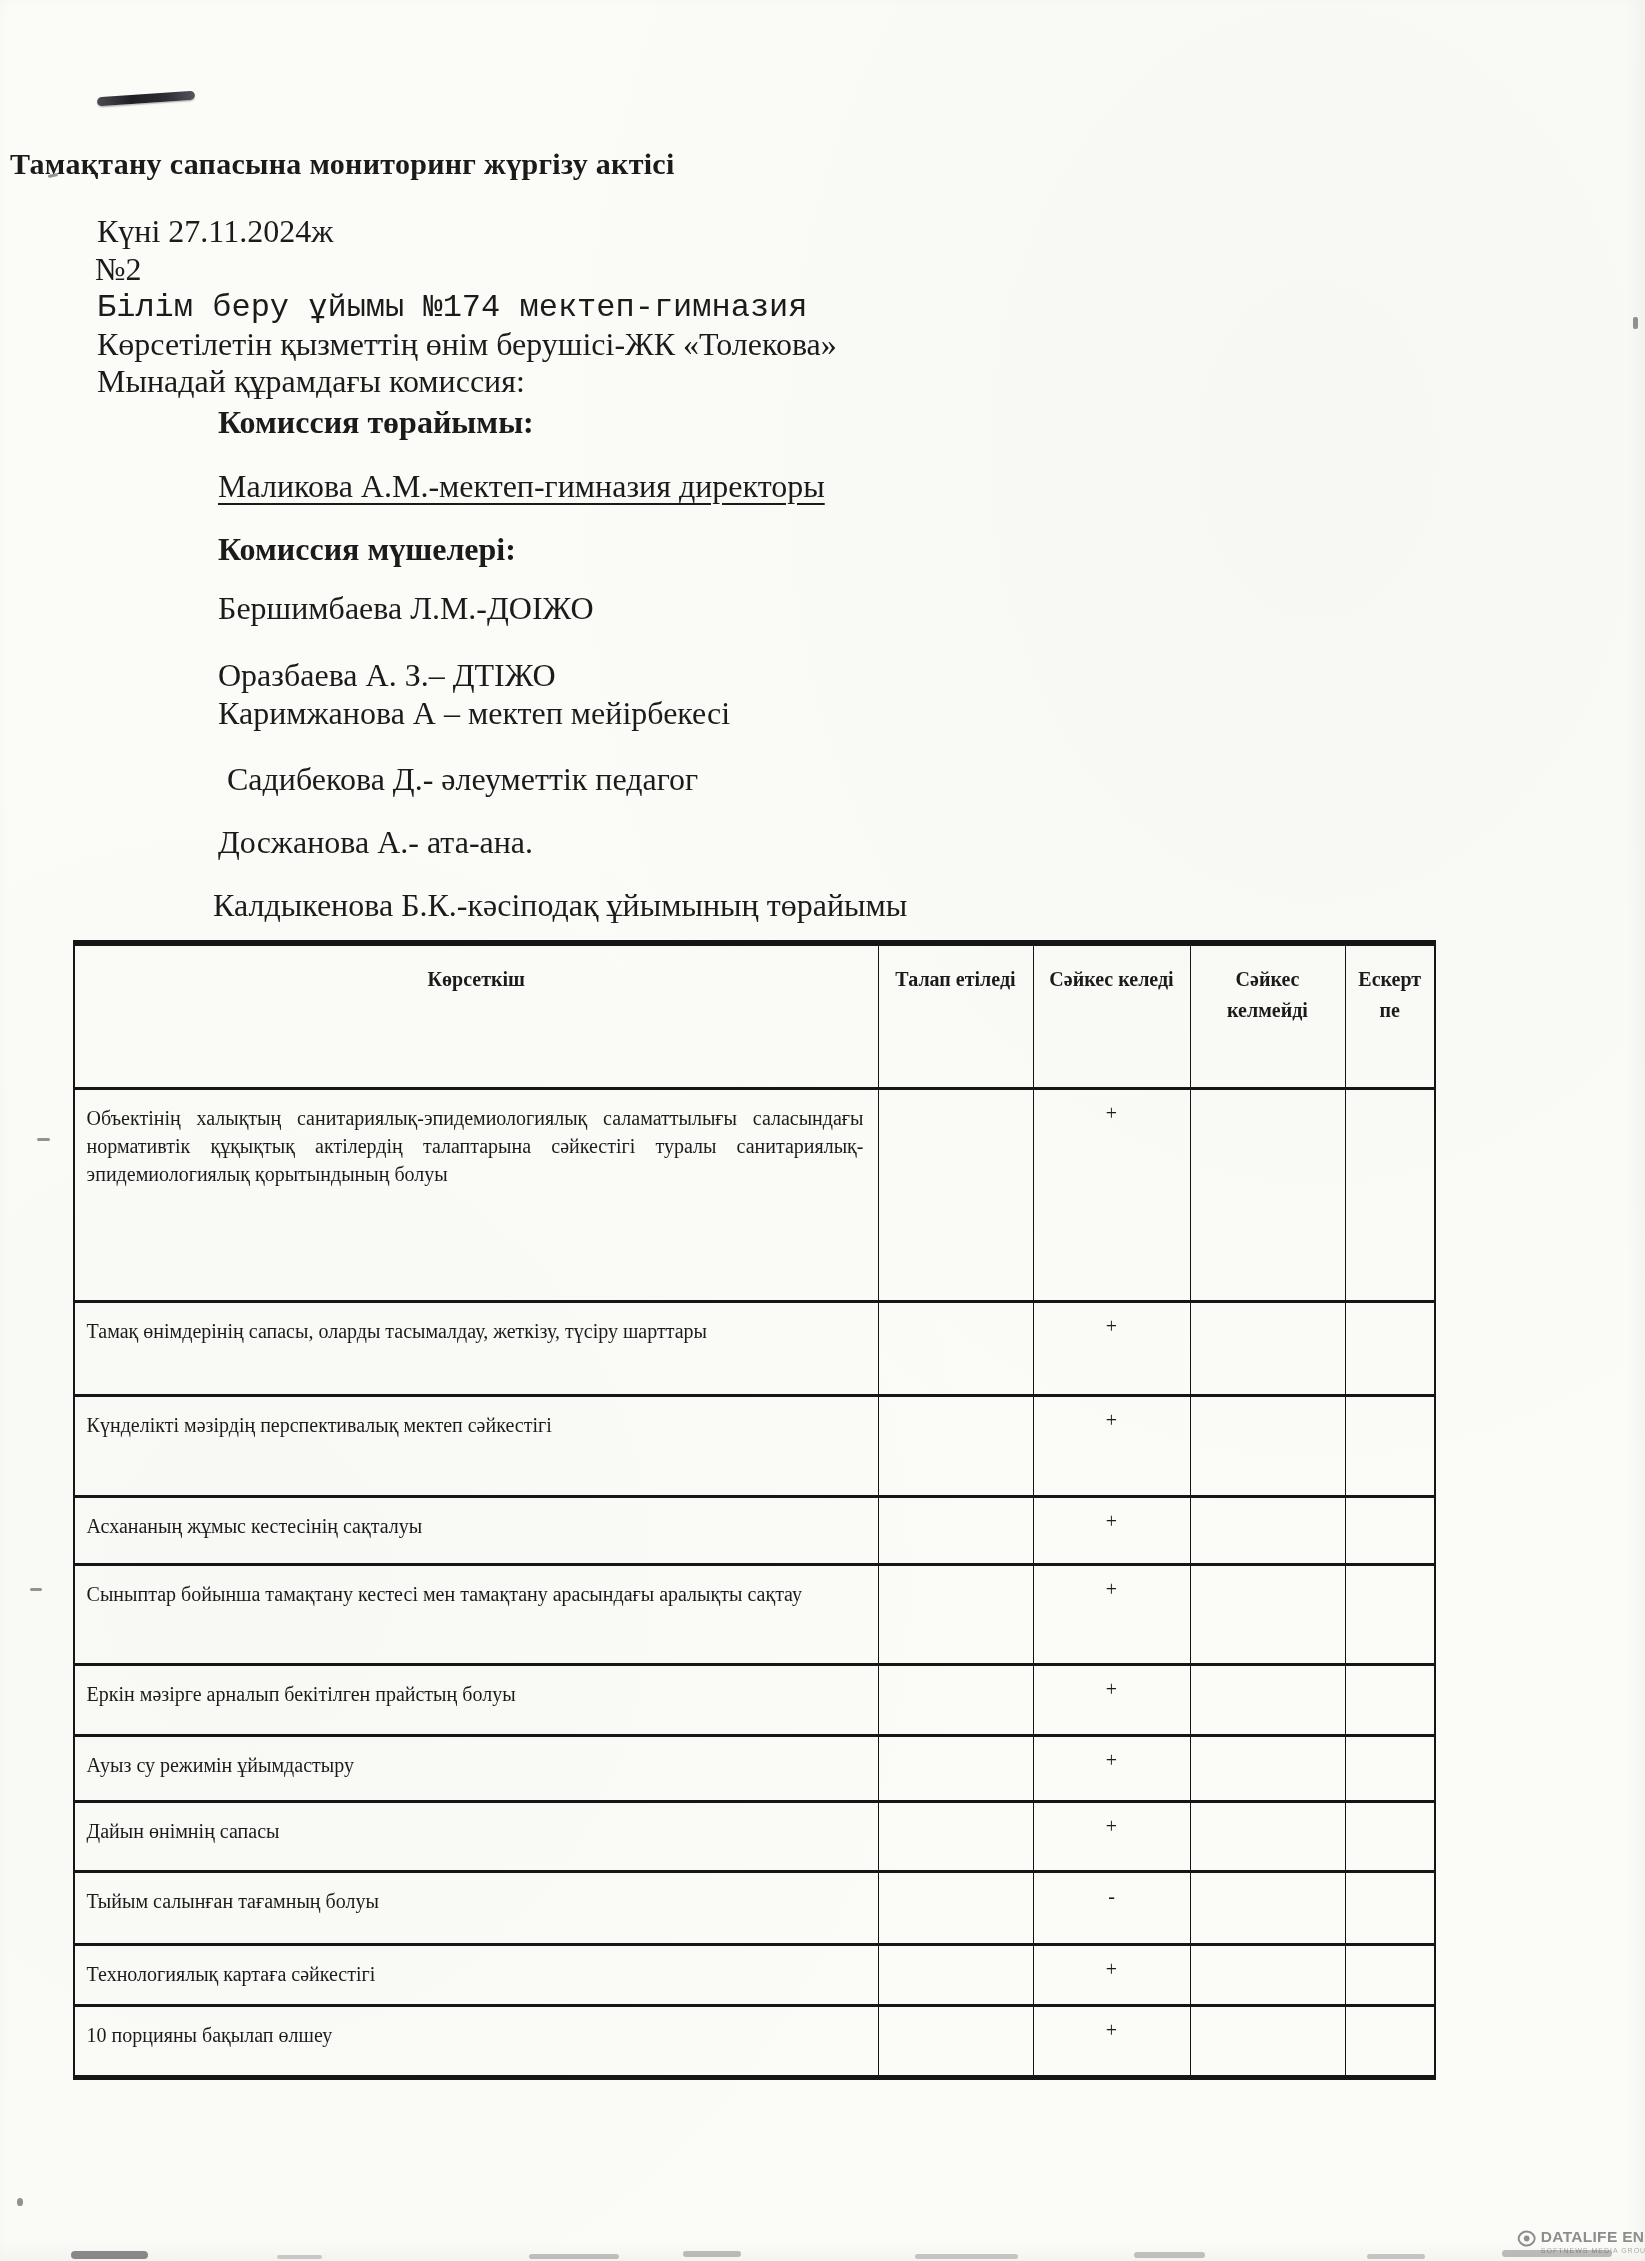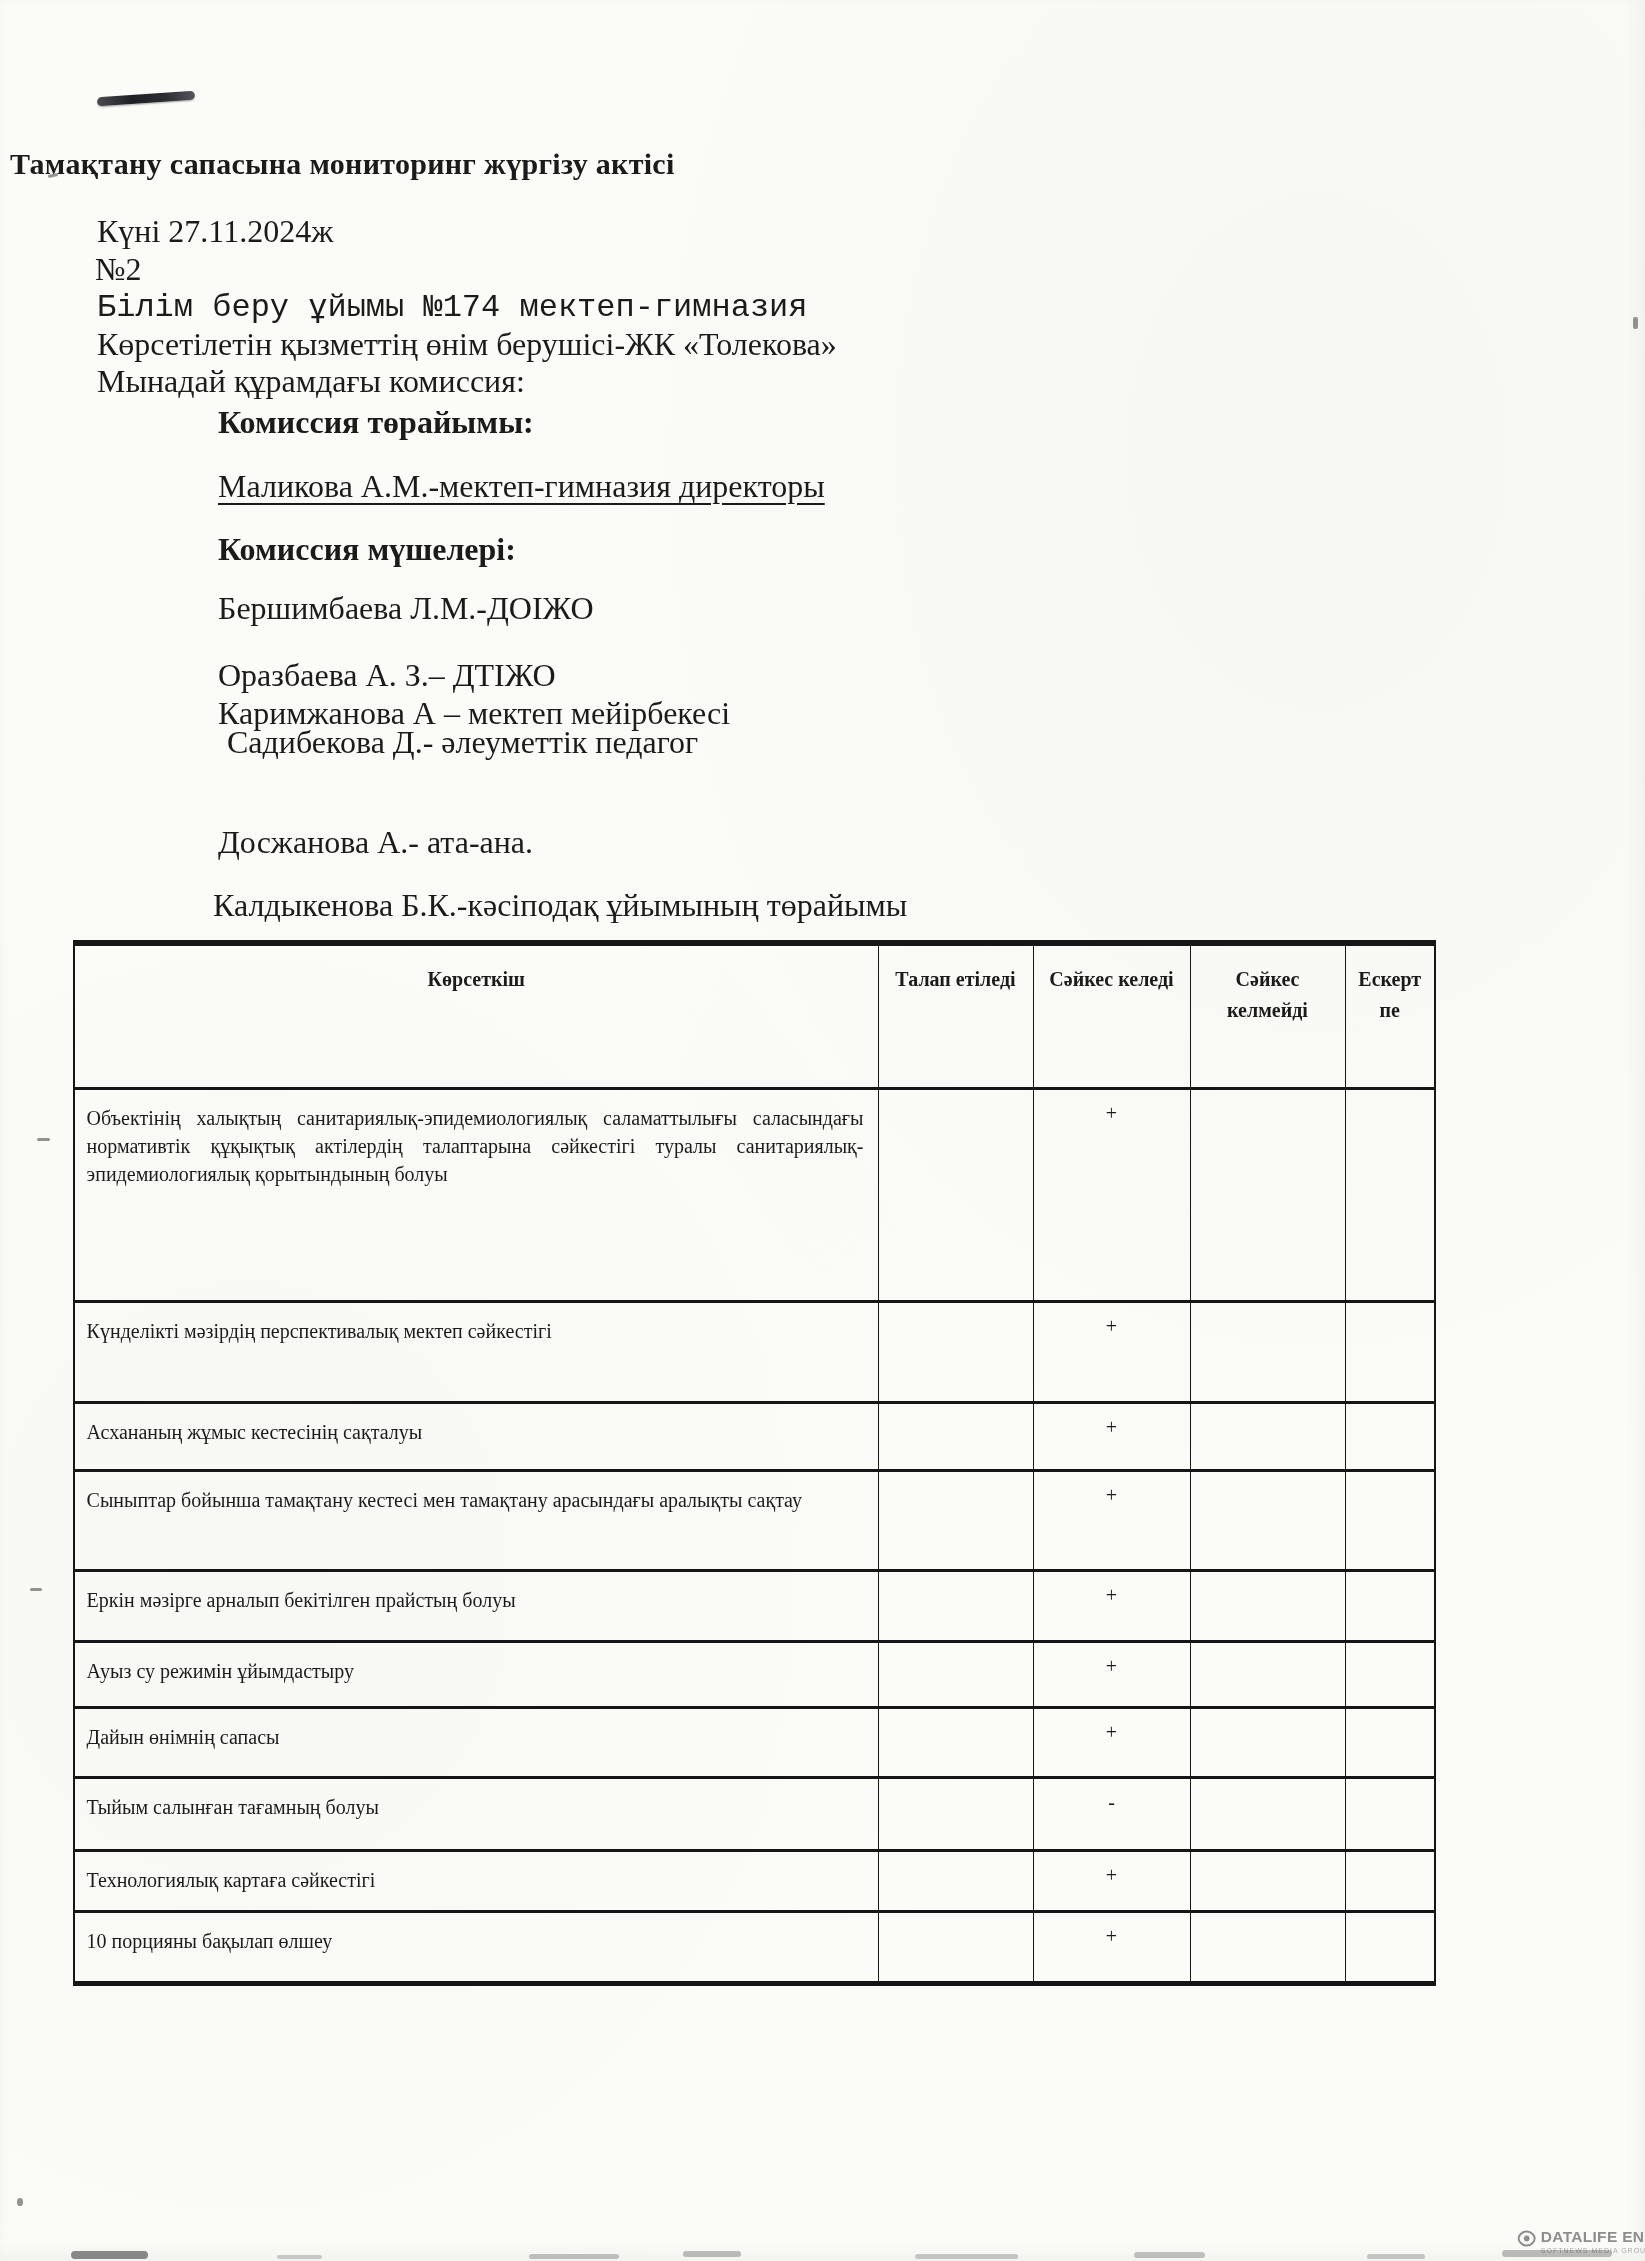--- a/index.html
+++ b/index.html
@@ -58,21 +58,21 @@
   .l-chair{
     left:218px;top:468px;
     text-decoration:underline;
     text-decoration-thickness:1.9px;
     text-underline-offset:6.4px;
   }
   .l-members-h{left:218px;top:531px;}
   .l-m0{left:218px;top:590px;}
   .l-m1{left:218px;top:657px;}
   .l-m2{left:218px;top:695px;}
-  .l-m3{left:227px;top:724px;}
+  .l-m3{left:227px;top:761px;}
   .l-m4{left:218px;top:824px;}
   .l-m5{left:213px;top:887px;}
 
   table.monitoring{
     position:absolute;left:73px;top:940px;
     width:1361px;
     border-collapse:collapse;table-layout:fixed;
     background:transparent;
   }
   table.monitoring th,
@@ -166,20 +166,27 @@
       </tr>
     </thead>
     <tbody>
       <tr style="height:213px">
         <td class="ind">Объектінің халықтың санитариялық-эпидемиологиялық саламаттылығы саласындағы нормативтік құқықтық актілердің талаптарына сәйкестігі туралы санитариялық-эпидемиологиялық қорытындының болуы</td>
         <td class="mark"></td>
         <td class="mark">+</td>
         <td class="mark"></td>
         <td class="mark"></td>
       </tr>
+      <tr style="height:94px">
+        <td class="ind">Тамақ өнімдерінің сапасы, оларды тасымалдау, жеткізу, түсіру шарттары</td>
+        <td class="mark"></td>
+        <td class="mark">+</td>
+        <td class="mark"></td>
+        <td class="mark"></td>
+      </tr>
       <tr style="height:101px">
         <td class="ind">Күнделікті мәзірдің перспективалық мектеп сәйкестігі</td>
         <td class="mark"></td>
         <td class="mark">+</td>
         <td class="mark"></td>
         <td class="mark"></td>
       </tr>
       <tr style="height:68px">
         <td class="ind">Асхананың жұмыс кестесінің сақталуы</td>
         <td class="mark"></td>

